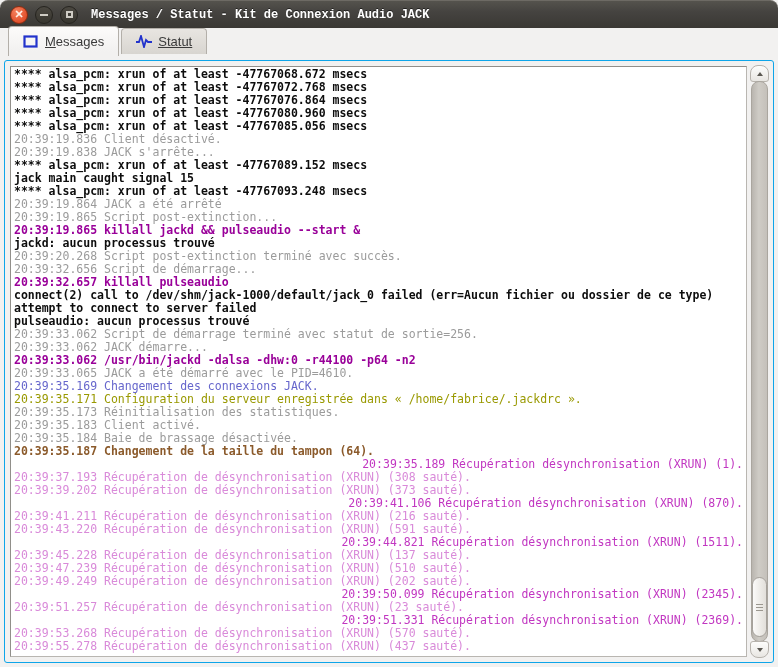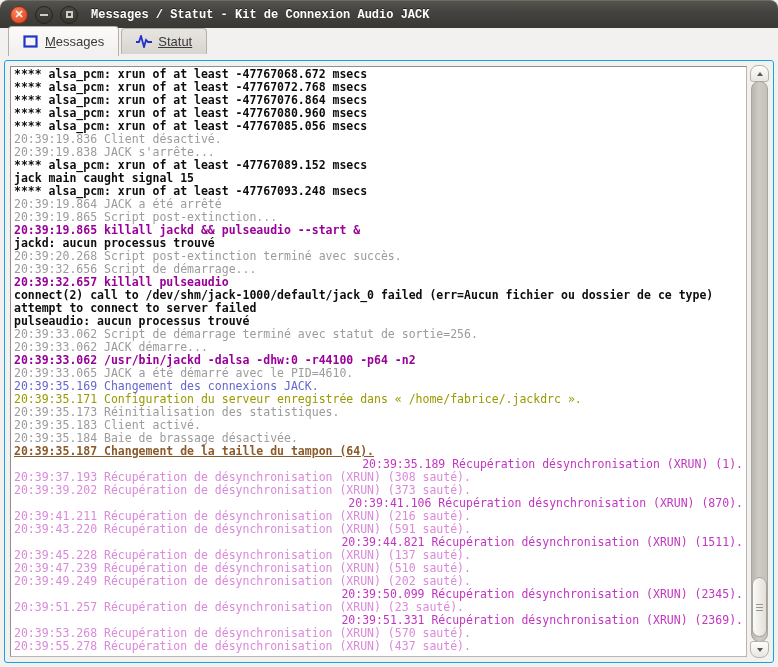--- a/index.html
+++ b/index.html
@@ -90,21 +90,21 @@
     line-height:13px;
     white-space:pre;
     cursor:text;
   }
   .log-line { height:13px; }
   .s-g  { color:#9b9b9b; }
   .s-b  { color:#0d0d0d; font-weight:bold; }
   .s-p  { color:#990099; font-weight:bold; }
   .s-v  { color:#6666cc; }
   .s-o  { color:#999900; font-weight:normal; }
-  .s-br { color:#8b5a2b; font-weight:bold;text-decoration:underline; }
+  .s-br { color:#8b5a2b; font-weight:bold; }
   .s-xb { color:#c136c1; font-weight:normal;text-align:right; }
   .s-xl { color:#d98ad9; }
   
   .scrollbar {
     position:absolute; top:4px; right:4px; bottom:4px; width:19px;
   }
   .sb-btn {
     position:absolute; left:0; right:0; height:17px;
     background:linear-gradient(#fdfdfc, #e8e6e2);
     border:1px solid #b7b3ad;

